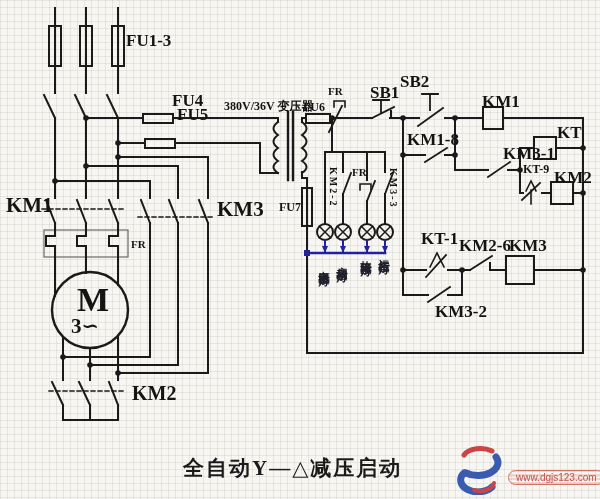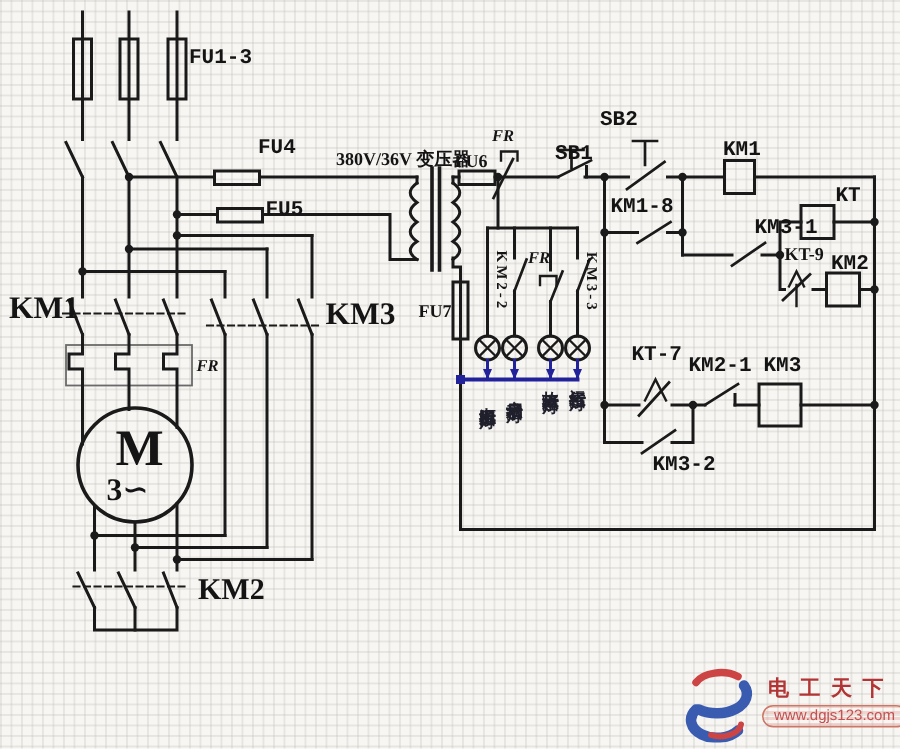--- a/index.html
+++ b/index.html
@@ -10,21 +10,21 @@
       linear-gradient(rgba(190,185,178,.28) 1px, transparent 1px),
       linear-gradient(90deg, rgba(190,185,178,.28) 1px, transparent 1px);
     background-size:7px 7px;
     font-family:"Liberation Serif","DejaVu Serif",serif;
   }
   svg.schem{position:absolute;left:0;top:0;}
   .lbl{
     position:absolute;font-weight:bold;color:#141414;white-space:nowrap;
     font-family:"Liberation Serif","DejaVu Serif",serif;line-height:1;
   }
-  .s11{font-size:11px;font-style:italic;} .s12{font-size:12px;} .s13{font-size:14px;font-family:Liberation Mono, monospace;}
+  .s11{font-size:11px;} .s12{font-size:12px;} .s13{font-size:17px;}
   .s20{font-size:20px;} .s21{font-size:21px;}
   .vtext{writing-mode:vertical-rl;letter-spacing:2px;}
   .lamp-lbl{
     position:absolute;writing-mode:vertical-rl;font-size:11px;font-weight:bold;
     color:#20202c;letter-spacing:1px;line-height:1;
     font-family:"Liberation Serif","DejaVu Serif",serif;white-space:nowrap;
   }
   .title{
     position:absolute;left:183px;top:454px;font-size:21px;font-weight:bold;
     letter-spacing:2px;color:#1a1a1a;
@@ -258,60 +258,60 @@
           <circle cx="583" cy="193" r="2.8"></circle>
         <circle cx="403" cy="270" r="2.8"></circle>
           <circle cx="462" cy="270" r="2.8"></circle>
         <circle cx="583" cy="270" r="2.8"></circle>
       </g>
     </g>
   </svg>
 
   <div class="lbl s13" style="left:126px;top:32px">FU1-3</div>
   <div class="lbl s13" style="left:172px;top:92px">FU4</div>
-  <div class="lbl s13" style="left:177px;top:133px">FU5</div>
+  <div class="lbl s13" style="left:177px;top:106px">FU5</div>
   <div class="lbl s12" style="left:224px;top:100px">380V/36V 变压器</div>
   <div class="lbl s12" style="left:303px;top:101px">FU6</div>
   <div class="lbl s11" style="left:328px;top:86px">FR</div>
-  <div class="lbl s13" style="left:370px;top:96px">SB1</div>
+  <div class="lbl s13" style="left:370px;top:84px">SB1</div>
   <div class="lbl s13" style="left:400px;top:73px">SB2</div>
   <div class="lbl s13" style="left:482px;top:93px">KM1</div>
   <div class="lbl s13" style="left:557px;top:124px">KT</div>
   <div class="lbl s13" style="left:407px;top:131px">KM1-8</div>
   <div class="lbl s13" style="left:503px;top:145px">KM3-1</div>
   <div class="lbl s12" style="left:523px;top:163px">KT-9</div>
   <div class="lbl s13" style="left:554px;top:169px">KM2</div>
   <div class="lbl s12" style="left:279px;top:201px">FU7</div>
   <div class="lbl s21" style="left:6px;top:195px">KM1</div>
   <div class="lbl s21" style="left:217px;top:199px">KM3</div>
   <div class="lbl s11" style="left:131px;top:239px">FR</div>
   <div class="lbl" style="left:77px;top:283px;font-size:34px">M</div>
   <div class="lbl" style="left:71px;top:316px;font-size:21px">3∽</div>
   <div class="lbl s20" style="left:132px;top:383px">KM2</div>
-  <div class="lbl s13" style="left:421px;top:230px">KT-7</div>
-  <div class="lbl s13" style="left:459px;top:237px">KM2-1</div>
+  <div class="lbl s13" style="left:421px;top:230px">KT-1</div>
+  <div class="lbl s13" style="left:459px;top:237px">KM2-6</div>
   <div class="lbl s13" style="left:509px;top:237px">KM3</div>
   <div class="lbl s13" style="left:435px;top:303px">KM3-2</div>
   <div class="lbl s11" style="left:352px;top:167px">FR</div>
 
   <div class="lbl vtext" style="left:328px;top:167px;font-size:10px">KM2-2</div>
   <div class="lbl vtext" style="left:388px;top:168px;font-size:10px">KM3-3</div>
 
   <div class="lamp-lbl" style="left:318px;top:262px">电源指示灯</div>
   <div class="lamp-lbl" style="left:336px;top:258px">启动指示灯</div>
   <div class="lamp-lbl" style="left:360px;top:252px">故障指示灯</div>
   <div class="lamp-lbl" style="left:378px;top:250px">运行指示灯</div>
 
+  <div class="title">全自动Y—△减压启动</div>
 
   <div class="wm">
     <svg width="56" height="52" style="position:absolute;left:2px;top:2px">
       <g fill="none" stroke-linecap="round">
         <path d="M40,8 A18,11 0 0 0 12,12" stroke="#c44" stroke-width="5"></path>
         <path d="M44,14 A20,13 0 0 1 14,30" stroke="#3a5cb0" stroke-width="7"></path>
         <path d="M12,30 A16,11 0 0 0 40,44" stroke="#3a5cb0" stroke-width="7"></path>
         <path d="M42,40 A14,9 0 0 1 22,47" stroke="#c44" stroke-width="4"></path>
       </g>
     </svg>
-    <div class="wm-brand">电工天下</div>
     <div class="wm-url">www.dgjs123.com</div>
   </div>
 
 </div>
 
 </body></html>

